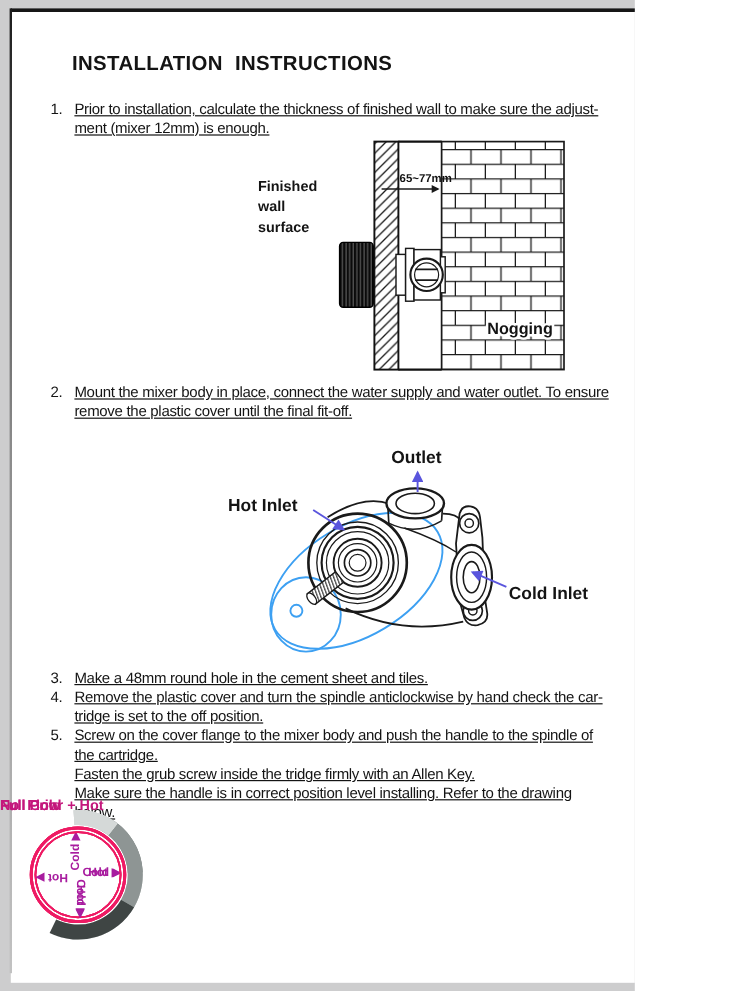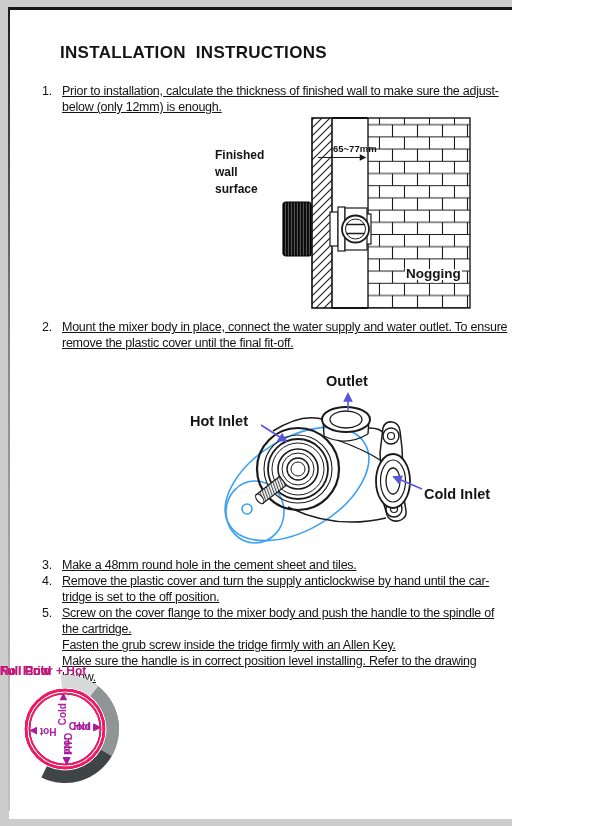--- a/index.html
+++ b/index.html
@@ -9,21 +9,21 @@
     --arrow-blue:#5a55dd;
     --cover-blue:#3da0f2;
     --arc-light:#d5d9d8;
     --arc-mid:#8e9594;
     --arc-mid-dark:#7c8382;
     --arc-dark:#3f4544;
     --ink:#141414;
   }
   html,body{margin:0;padding:0;}
   body{font-family:"Liberation Sans","DejaVu Sans",sans-serif;}
-  .screen{position:relative;width:512px;height:826px;background:#cdcdce;overflow:hidden;}
+  .screen{position:relative;width:512px;height:826px;background:#cdcdce;overflow:hidden;padding-left:17px;}
   .page{position:absolute;left:9px;top:9px;width:591px;height:810px;background:#ffffff;}
   .top-border-line{position:absolute;left:9px;top:7px;width:574px;height:2.5px;background:#161616;}
   .left-border-line{position:absolute;left:7.5px;top:7px;width:2px;height:804px;
     background:linear-gradient(#1c1c1c,#8a8a8a 45%,#c2c2c2);}
   .layer{position:absolute;left:0;top:0;width:608px;height:826px;}
 
   .title{position:absolute;left:60px;top:43px;font-size:17px;font-weight:bold;color:var(--ink);
     letter-spacing:.3px;white-space:pre;}
 
   .step{position:absolute;left:42px;color:var(--ink);font-size:12.5px;letter-spacing:-0.25px;}
@@ -65,21 +65,21 @@
   <div class="top-border-line"></div>
   <div class="left-border-line"></div>
 
   <div class="layer">
 
     <div class="title">INSTALLATION  INSTRUCTIONS</div>
 
     <div class="step" style="top:83px">
       <div class="num">1.</div>
       <div class="line">Prior to installation, calculate the thickness of finished wall to make sure the adjust-</div>
-      <div class="line">below (only 12mm) is enough.</div>
+      <div class="line">ment (mixer 12mm) is enough.</div>
     </div>
 
     <div class="fig-label finished-wall">Finished
 wall
 surface</div>
 
     <svg class="fig1" width="200" height="205" viewBox="0 0 200 205">
       <defs>
         <pattern id="hatch" width="8" height="8" patternUnits="userSpaceOnUse">
           <path d="M-2,2 L2,-2 M0,8 L8,0 M6,10 L10,6" stroke="#1a1a1a" stroke-width="1.1"></path>
@@ -190,21 +190,21 @@
       <text class="fig2-label" x="5" y="58">Hot Inlet</text>
       <text class="fig2-label" x="239" y="131">Cold Inlet</text>
     </svg>
 
     <div class="step" style="top:557px">
       <div class="num">3.</div>
       <div class="line">Make a 48mm round hole in the cement sheet and tiles.</div>
     </div>
     <div class="step" style="top:573px">
       <div class="num">4.</div>
-      <div class="line">Remove the plastic cover and turn the supply anticlockwise by hand until the car-</div>
+      <div class="line">Remove the plastic cover and turn the spindle anticlockwise by hand check the car-</div>
       <div class="line">tridge is set to the off position.</div>
     </div>
     <div class="step" style="top:605px">
       <div class="num">5.</div>
       <div class="line">Screw on the cover flange to the mixer body and push the handle to the spindle of</div>
       <div class="line">the cartridge.</div>
       <div class="line">Fasten the grub screw inside the tridge firmly with an Allen Key.</div>
       <div class="line">Make sure the handle is in correct position level installing. Refer to the drawing</div>
       <div class="line">below.</div>
     </div>

